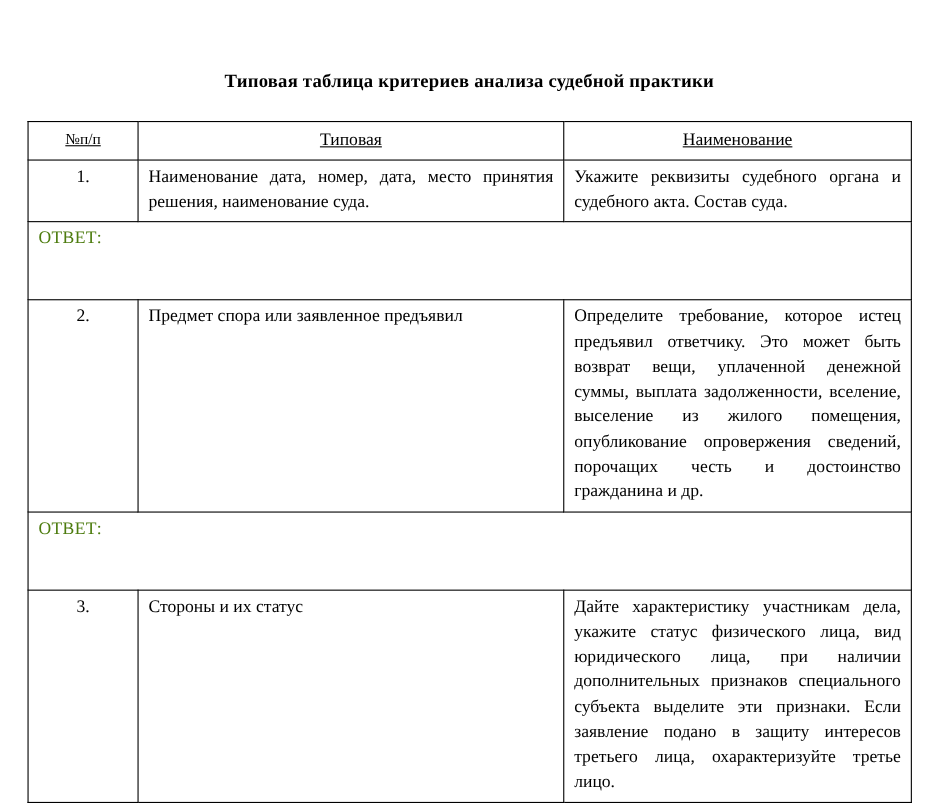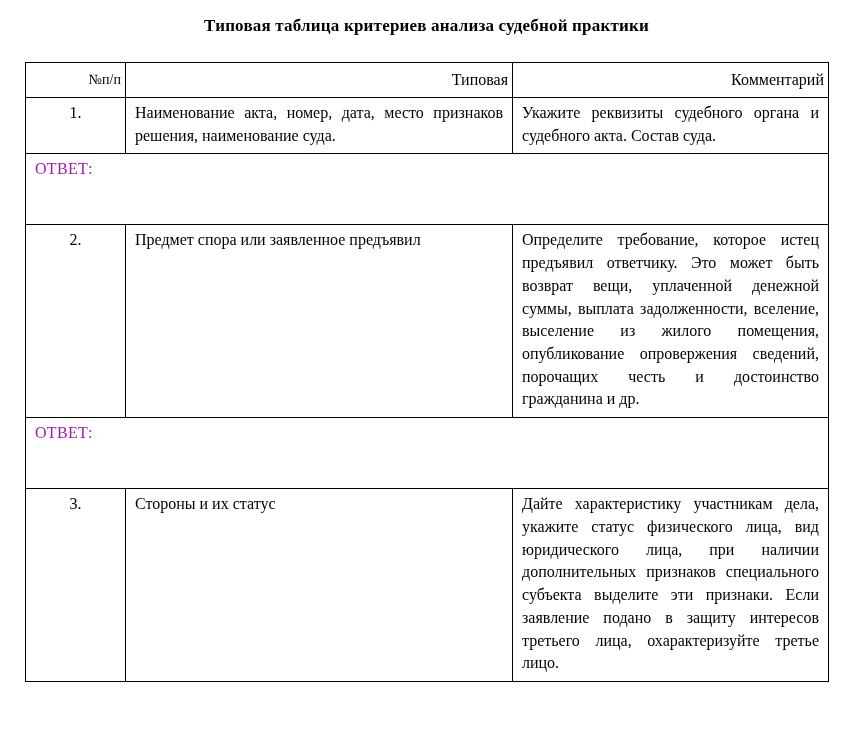--- a/index.html
+++ b/index.html
@@ -11,20 +11,21 @@
     width: 841px;
     height: 732px;
     overflow: hidden;
     font-family: "Liberation Serif", serif;
     color: #000000;
   }
   .page {
     box-sizing: border-box;
     width: 841px;
     padding: 14px 13px 0 25px;
+    margin-top: 48px;
   }
   .doc-title {
     font-size: 17px;
     font-weight: bold;
     text-align: center;
     margin: 2px 0 26px 0;
     letter-spacing: 0.2px;
   }
   table.criteria-table {
     width: 803px;
@@ -38,41 +39,42 @@
 
   .criteria-table th,
   .criteria-table td {
     border: 1px solid #000000;
     vertical-align: top;
     padding: 4px 9px 6px 9px;
     line-height: 1.42;
     font-weight: normal;
   }
   .criteria-table th {
-    text-align: right;
+    text-align: center;
     vertical-align: middle;
     height: 30px;
     padding: 2px 4px;
+    text-decoration: underline;
   }
   .criteria-table th.num-header {
     font-size: 14px;
   }
   .num-cell {
     text-align: center;
   }
   .criterion-cell,
   .comment-cell {
     text-align: justify;
   }
   .answer-cell {
     height: 60px;
     vertical-align: top;
   }
   .answer-label {
-    color: #a21caf;
+    color: #4d7c0f;
     letter-spacing: 0.3px;
   }
 </style>
 </head>
 <body>
 
 <div class="page">
 
   <div class="doc-title">Типовая таблица критериев анализа судебной практики</div>
 
@@ -80,26 +82,26 @@
     <colgroup>
       <col class="c-num">
       <col class="c-criterion">
       <col class="c-comment">
     </colgroup>
 
     <tbody>
         <tr>
       <th class="num-header">№п/п</th>
       <th>Типовая</th>
-      <th>Комментарий</th>
+      <th>Наименование</th>
     </tr>
 
     <tr>
       <td class="num-cell">1.</td>
-      <td class="criterion-cell">Наименование акта, номер, дата, место признаков решения, наименование суда.</td>
+      <td class="criterion-cell">Наименование дата, номер, дата, место принятия решения, наименование суда.</td>
       <td class="comment-cell">Укажите реквизиты судебного органа и судебного акта. Состав суда.</td>
     </tr>
 
     <tr>
       <td class="answer-cell" colspan="3"><span class="answer-label">ОТВЕТ:</span></td>
     </tr>
 
     <tr>
       <td class="num-cell">2.</td>
       <td class="criterion-cell">Предмет спора или заявленное предъявил</td>

